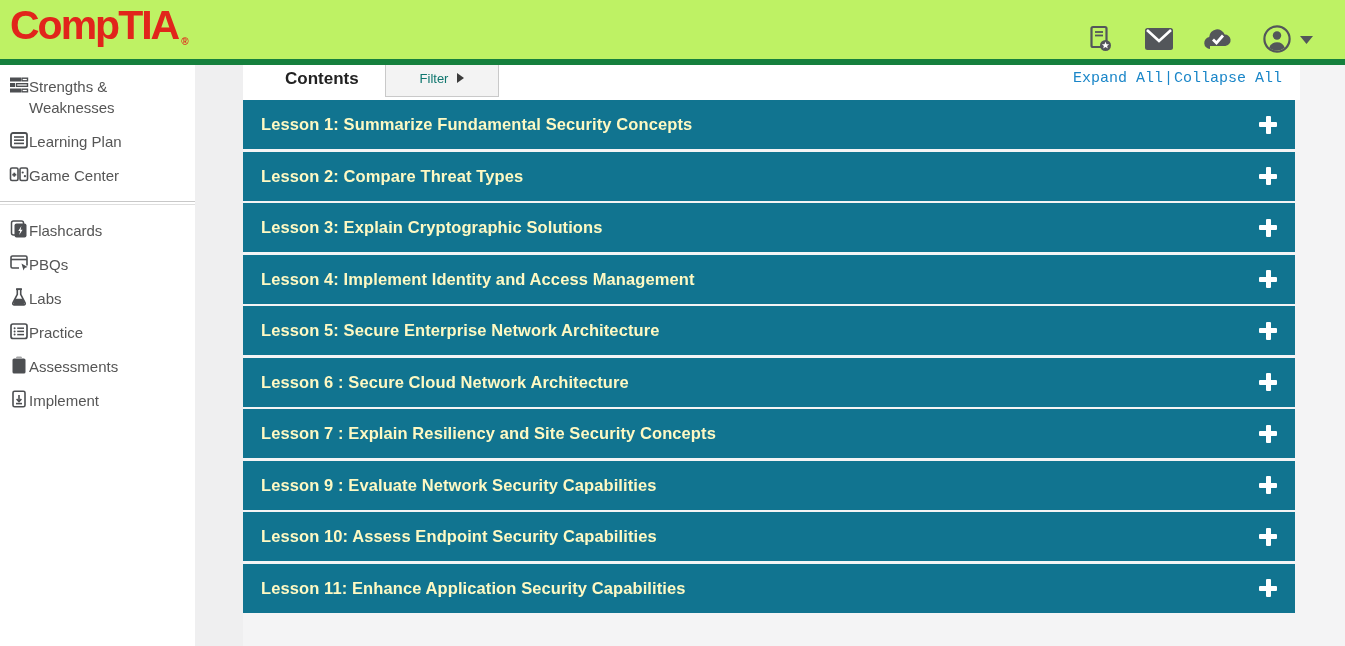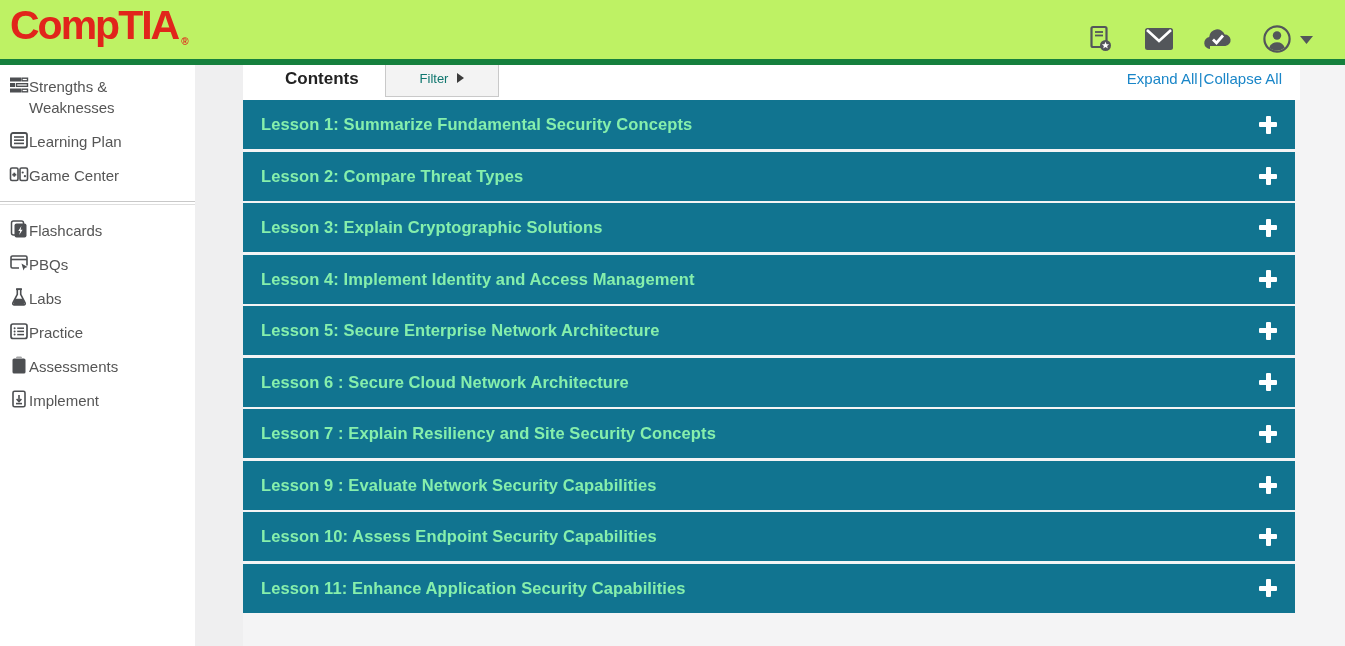--- a/index.html
+++ b/index.html
@@ -65,30 +65,30 @@
     background:#f3f3f3;border:1px solid #c9c9c9;border-top:none;
     display:flex;align-items:center;justify-content:center;gap:9px;
     color:#0f766e;font-size:13px;cursor:pointer;box-sizing:content-box;
   }
   .filter-caret{
     width:0;height:0;border-top:5px solid transparent;border-bottom:5px solid transparent;
     border-left:7px solid #3b3b3b;
   }
   .expand-collapse{
     position:absolute;right:18px;top:10px;font-size:15px;color:var(--link-blue,#1a86c8);
-    display:flex;align-items:center;
+    display:flex;align-items:center;font-family:Liberation Mono, monospace;
   }
   .expand-collapse .link{cursor:pointer;}
   .expand-collapse .pipe{margin:0 1px;color:var(--link-blue,#1a86c8);}
   
   .accordion{width:1052px;}
   .lesson-row{
     height:49px;margin-bottom:2.5px;background:var(--accent-teal,#117490);
     display:flex;align-items:center;padding:0 18px;box-sizing:border-box;
-    color:#86efac;cursor:pointer;
+    color:#fef9c3;cursor:pointer;
   }
   .lesson-title{font-size:16.5px;font-weight:700;letter-spacing:0.1px;}
   .plus{position:relative;width:18px;height:18px;margin-left:auto;flex-shrink:0;}
   .plus::before{content:'';position:absolute;left:0;top:6.5px;width:18px;height:5px;background:#fff;border-radius:1px;}
   .plus::after{content:'';position:absolute;left:6.5px;top:0;width:5px;height:18px;background:#fff;border-radius:1px;}
 </style>
 </head>
 <body>
 
 <header class="top-bar">

